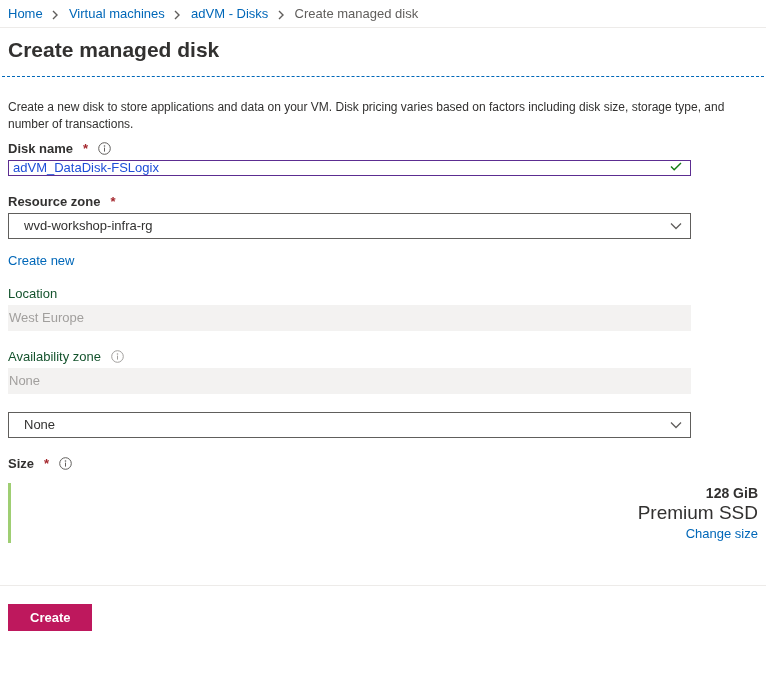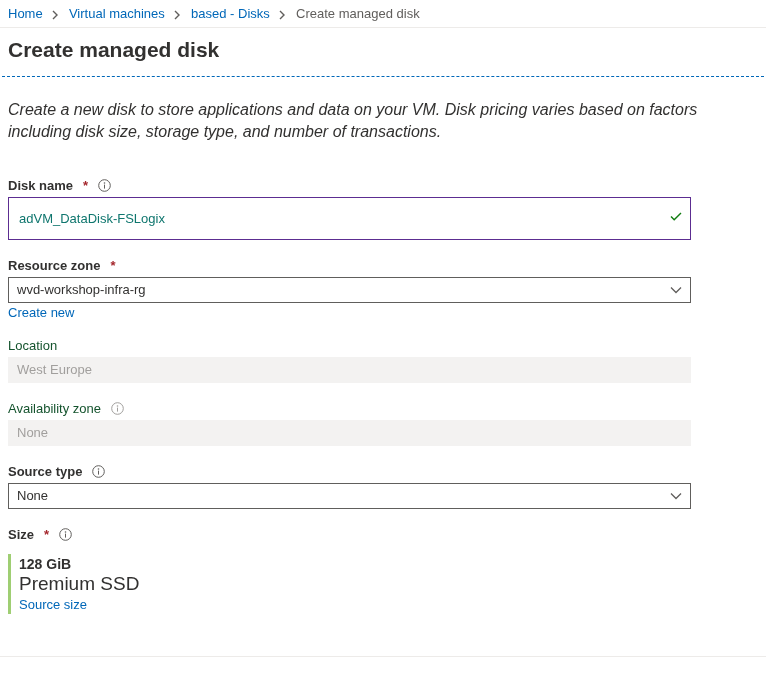--- a/index.html
+++ b/index.html
@@ -34,25 +34,24 @@
     margin: 10px 0 14px 8px;
     color: #323130;
   }
   .dashed {
     border: none;
     border-top: 1px dashed #0067b8;
     margin: 0 2px 22px 2px;
   }
   .content { padding: 0 8px; }
   .intro {
-    font-size: 16px;
+    font-size: 12px;
     line-height: 1.4;
-    margin-bottom: 34px;
+    margin-bottom: 8px;
     max-width: 720px;
-    font-style: italic;
   }
   .field { margin-bottom: 18px; }
   .field-label {
     font-weight: 600;
     font-size: 13px;
     margin-bottom: 4px;
     display: flex;
     align-items: center;
     gap: 10px;
     color: #323130;
@@ -60,88 +59,89 @@
   .field-label.disabled { color: #14532d; font-weight: 400; }
   .req { color: #a4262c; }
   .info-icon {
     display: inline-flex;
     width: 13px; height: 13px;
     color: #605e5c;
   }
   .info-icon.disabled { color: #a19f9d; }
   .text-input {
     width: 683px;
-    height: 43px;
-    padding: 0 30px 0 10px;
+    height: 16px;
+    padding: 0 30px 0 4px;
     font-size: 13px;
     border: 1px solid #605e5c;
     background: #fff;
-    color: #0f766e;
+    color: #1d4ed8;
     position: relative;
   }
   .input-wrap { position: relative; width: 683px; }
   .input-wrap.validated .text-input { border-color: #5c2d91; }
   .input-check {
     position: absolute;
     right: 8px; top: 50%;
     transform: translateY(-50%);
     color: #107c10;
   }
   .select {
     width: 683px;
     height: 26px;
-    padding: 0 28px 0 8px;
+    padding: 0 28px 0 15px;
     font-size: 13px;
     border: 1px solid #605e5c;
     background: #fff;
     color: #323130;
     position: relative;
     display: flex;
     align-items: center;
     cursor: pointer;
   }
   .select .chev {
     position: absolute;
     right: 8px; top: 50%;
     transform: translateY(-50%);
     color: #605e5c;
   }
   .readonly-box {
     width: 683px;
     height: 26px;
-    padding: 0 8px;
+    padding: 0 0;
     font-size: 13px;
     border: 1px solid #f3f2f1;
     background: #f3f2f1;
     color: #a19f9d;
     display: flex;
     align-items: center;
   }
   .link {
     color: #0067b8;
     font-size: 13px;
     text-decoration: none;
     cursor: pointer;
     display: inline-block;
   }
-  .link.create-new { margin-top: 2px; }
+  .link.create-new { margin-top: 14px; }
   .size-block {
     border-left: 3px solid #9fce73;
     padding: 2px 0 2px 8px;
     margin-top: 12px;
+    text-align: right;
   }
   .size-value { font-weight: 700; font-size: 14px; }
   .size-tier { font-size: 19px; margin: 1px 0 2px 0; }
   .footer-sep {
     border: none;
     border-top: 1px solid #edebe9;
     margin: 42px 0 18px 0;
   }
   .btn-primary {
-    background: #15803d;
+    background: #be185d;
     color: #fff;
     border: none;
     font-size: 13px;
     font-weight: 600;
     padding: 6px 22px;
     cursor: pointer;
     margin-left: 8px;
     margin-bottom: 37px;
   }
 </style>
@@ -152,21 +152,21 @@
 
 <div class="breadcrumb">
   <a href="#">Home</a>
   <span class="sep"><svg width="7" height="10" viewBox="0 0 7 10">
         <path d="M1 1l4 4-4 4" fill="none" stroke="#605e5c" stroke-width="1.4"></path>
       </svg></span>
   <a href="#">Virtual machines</a>
   <span class="sep"><svg width="7" height="10" viewBox="0 0 7 10">
         <path d="M1 1l4 4-4 4" fill="none" stroke="#605e5c" stroke-width="1.4"></path>
       </svg></span>
-  <a href="#">based - Disks</a>
+  <a href="#">adVM - Disks</a>
   <span class="sep"><svg width="7" height="10" viewBox="0 0 7 10">
         <path d="M1 1l4 4-4 4" fill="none" stroke="#605e5c" stroke-width="1.4"></path>
       </svg></span>
   <span class="current">Create managed disk</span>
 </div>
 
 <h1 class="page-title">Create managed disk</h1>
 
 <hr class="dashed">
 
@@ -231,30 +231,20 @@
             <rect x="6" y="5.6" width="1" height="4" fill="currentColor"></rect>
           </svg>
       </span>
     </div>
     <div class="readonly-box">
       <span>None</span>
     </div>
   </div>
 
   <div class="field">
-    <div class="field-label">
-      <span>Source type</span>
-      <span class="info-icon">
-        <svg width="13" height="13" viewBox="0 0 13 13">
-            <circle cx="6.5" cy="6.5" r="5.8" fill="none" stroke="currentColor" stroke-width="1"></circle>
-            <circle cx="6.5" cy="4" r="0.8" fill="currentColor"></circle>
-            <rect x="6" y="5.6" width="1" height="4" fill="currentColor"></rect>
-          </svg>
-      </span>
-    </div>
     <div class="select">
       <span>None</span>
       <span class="chev">
         <svg width="12" height="8" viewBox="0 0 12 8">
             <path d="M1 1l5 5 5-5" fill="none" stroke="#605e5c" stroke-width="1.3"></path>
           </svg>
       </span>
     </div>
   </div>
 
@@ -266,21 +256,21 @@
         <svg width="13" height="13" viewBox="0 0 13 13">
             <circle cx="6.5" cy="6.5" r="5.8" fill="none" stroke="currentColor" stroke-width="1"></circle>
             <circle cx="6.5" cy="4" r="0.8" fill="currentColor"></circle>
             <rect x="6" y="5.6" width="1" height="4" fill="currentColor"></rect>
           </svg>
       </span>
     </div>
     <div class="size-block">
       <div class="size-value">128 GiB</div>
       <div class="size-tier">Premium SSD</div>
-      <a class="link">Source size</a>
+      <a class="link">Change size</a>
     </div>
   </div>
 
 </div>
 
 <hr class="footer-sep">
 
 <button class="btn-primary">Create</button>
 
 

